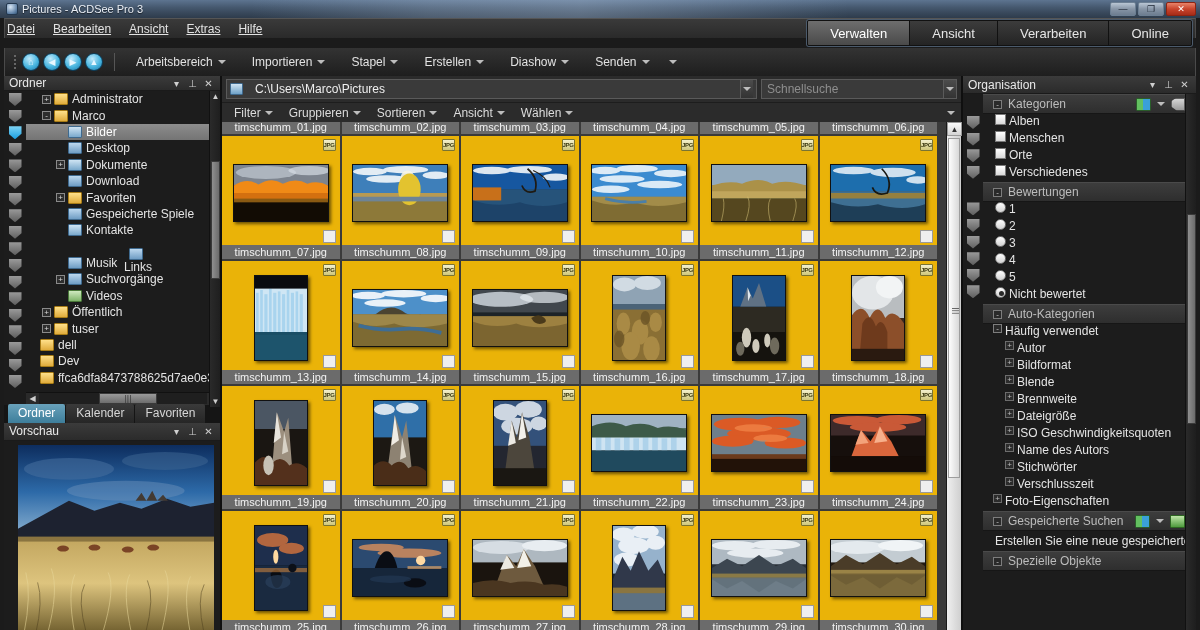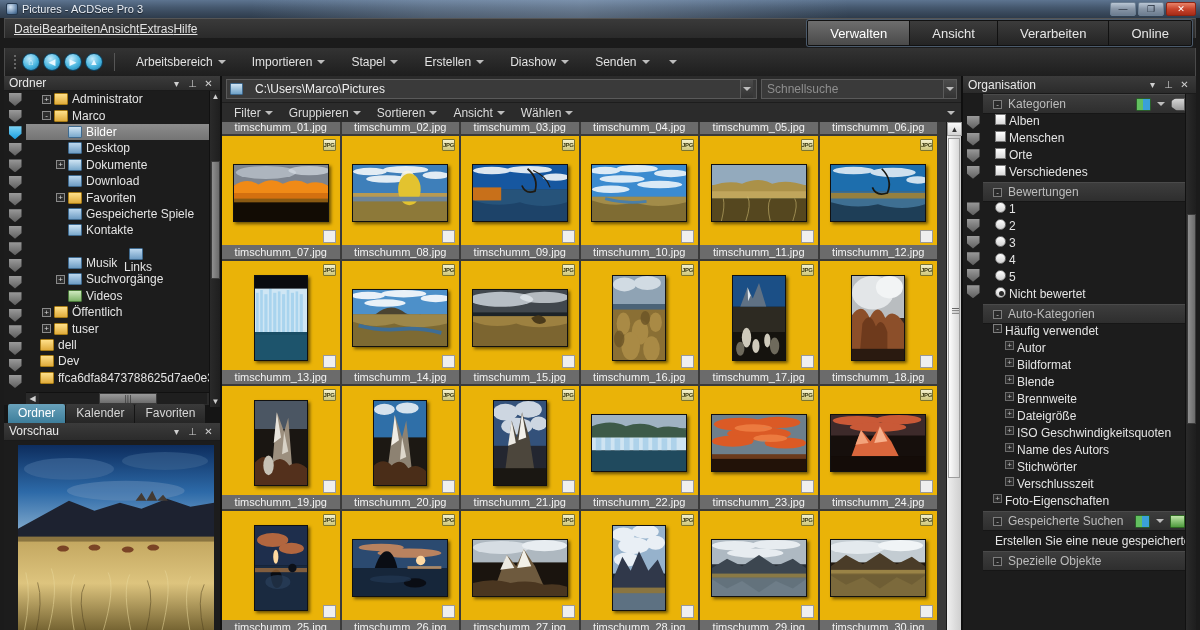--- a/index.html
+++ b/index.html
@@ -30,21 +30,21 @@
   .winbtn{ width:26px;height:14px;border:1px solid #6c7f93;border-radius:2px;
     background:linear-gradient(180deg,#b9c6d4,#8795a6 50%,#6d7d90); display:flex;align-items:center;justify-content:center;
     font-size:9px;color:#1b2430;}
   .winbtn.close{ width:30px; background:linear-gradient(180deg,#e8836a,#c9442c 50%,#a62c18); border-color:#8e2412; color:#fff;}
 
   
   .menubar{
     position:absolute; left:4px; top:18px; width:1192px; height:20px;
     background:linear-gradient(180deg,#3a3a3a,#2a2a2a);
     border-top:1px solid #555; border-left:1px solid #4a4a4a; border-right:1px solid #4a4a4a;
-    display:flex; align-items:center; padding-left:9px; 
+    display:flex; align-items:center; padding-left:2px; gap:18px;
   }
   .menubar span{ font-size:12px; color:#e2e2e2; }
   .menubar span u{ text-decoration:underline; }
 
   
   .modetabs{ position:absolute; right:8px; top:20px; display:flex; height:26px; z-index:6;
     border:1px solid #111; border-radius:2px; overflow:hidden;
     box-shadow:0 0 0 1px #4b5a6b;}
   .modetab{ padding:0 22px; display:flex;align-items:center; font-size:13px; color:#e6e6e6;
     background:linear-gradient(180deg,#3c3c3c,#242424); border-right:1px solid #111;}

